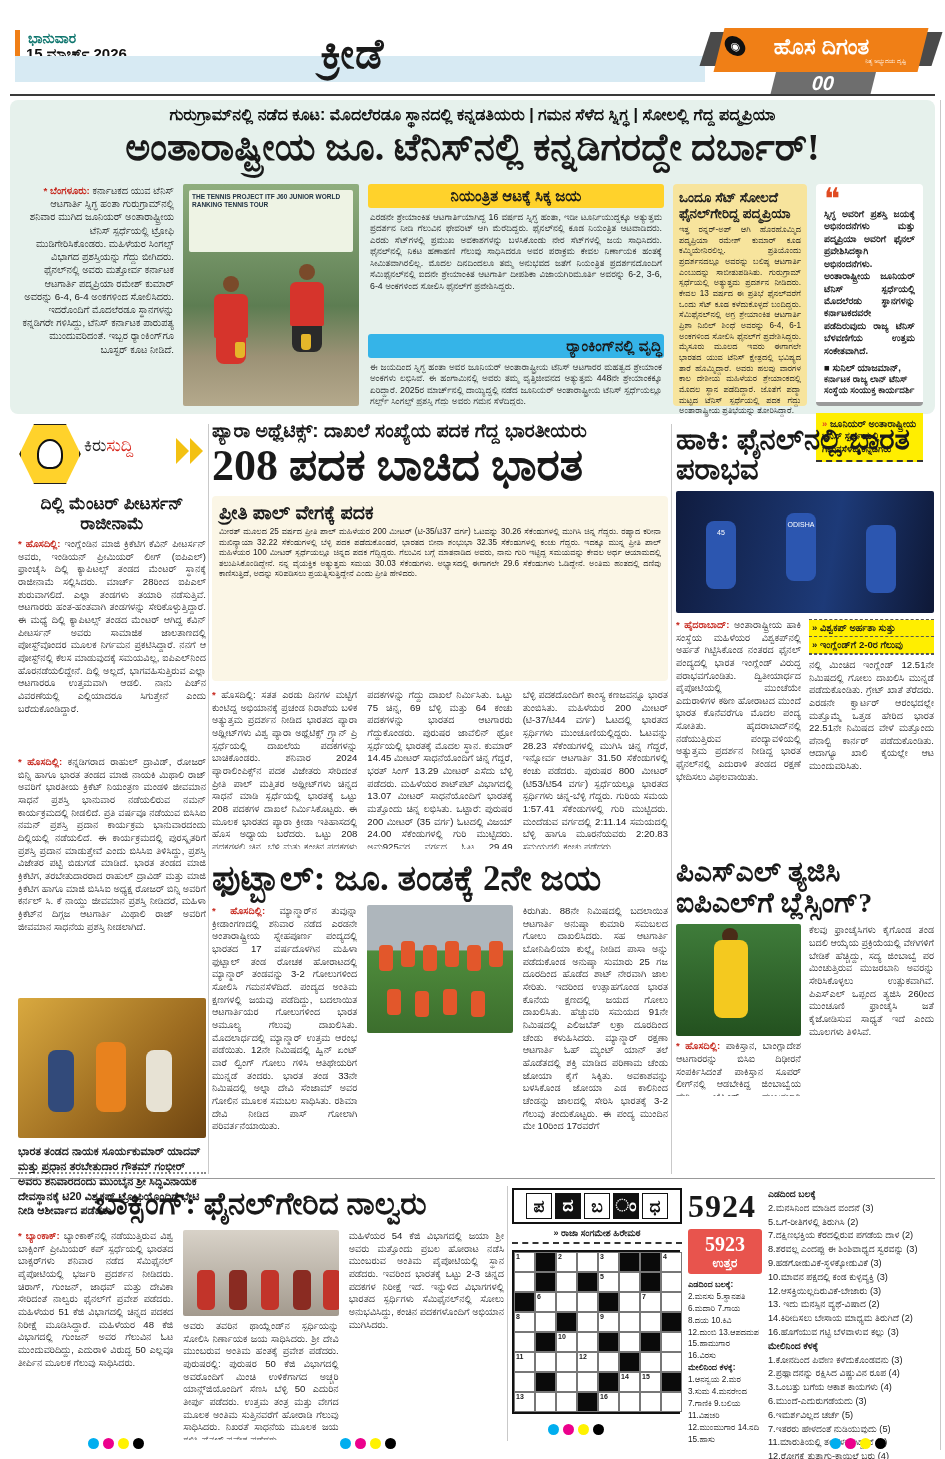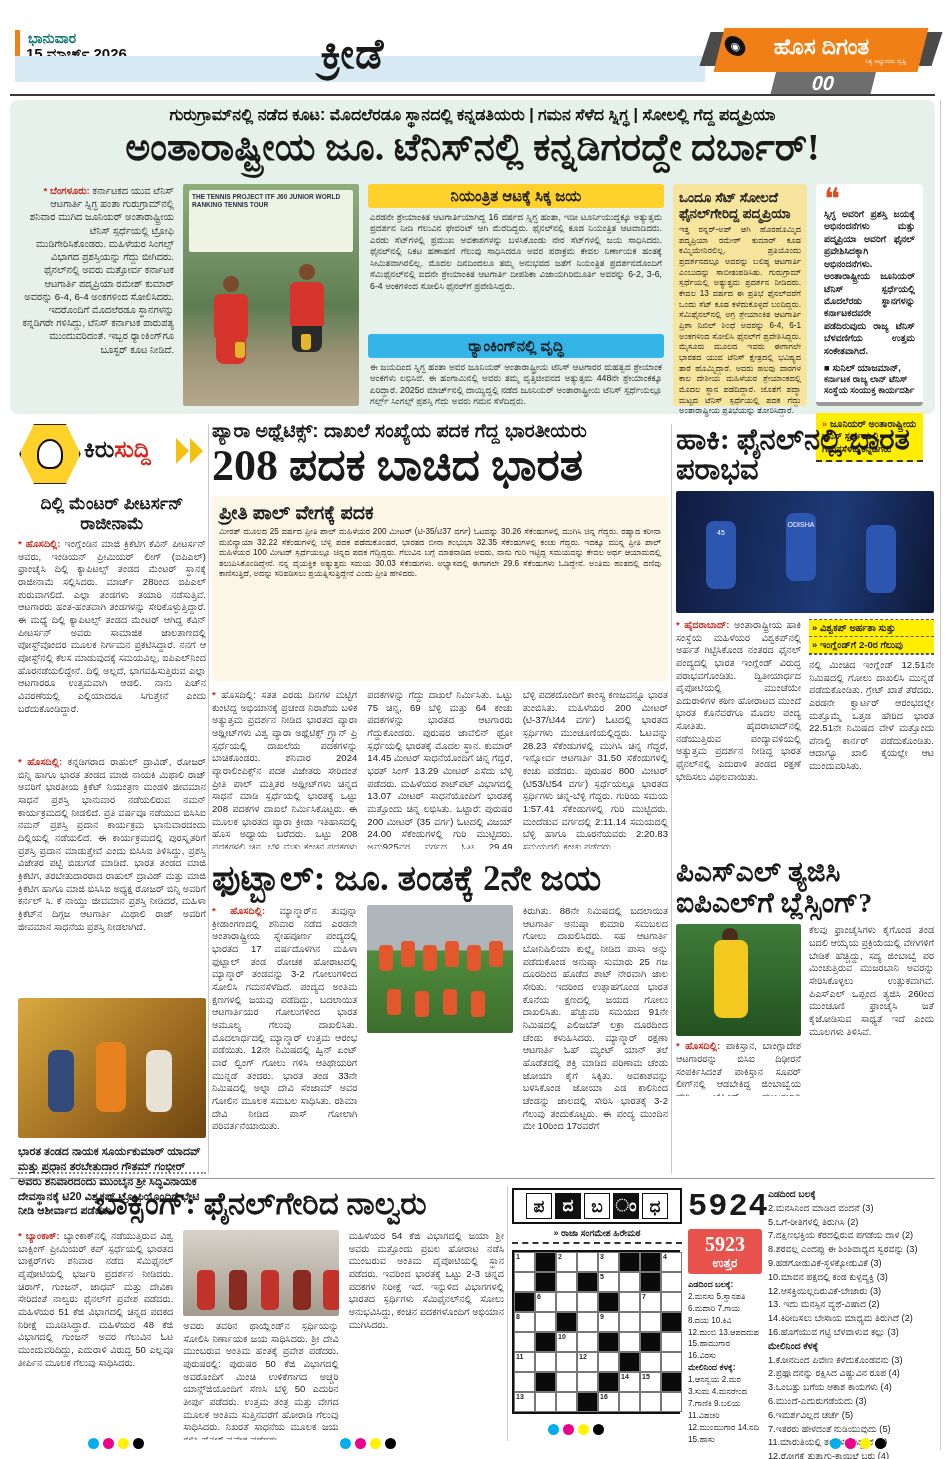--- a/index.html
+++ b/index.html
@@ -39,41 +39,41 @@
   .ph-tennis{width:176px;background:linear-gradient(#8fae7e 0%,#5d7d52 55%,#9c9276 78%,#b4a98c 100%);}
   .ph-tennis .banner{position:absolute;left:6px;top:6px;right:6px;height:56px;background:#eef3e4;border-radius:2px;
                      font-size:6.5px;font-weight:bold;color:#234;padding:3px;line-height:1.25;}
   .person{position:absolute;width:40px;}
   .person .head{width:16px;height:16px;border-radius:50%;background:#7a4a2a;margin:0 auto;}
   .person .torso{width:34px;height:44px;background:#d6342c;border-radius:6px 6px 2px 2px;margin:2px auto 0;}
   .person .skirt{width:30px;height:26px;background:#2a2a2a;margin:0 auto;border-radius:0 0 8px 8px;}
   .trophy{position:absolute;width:10px;height:16px;background:#e5b62a;border-radius:2px 2px 4px 4px;}
   .midcol{width:296px;display:flex;flex-direction:column;}
   .boxhead{background:#ffd22b;text-align:center;font-size:15px;font-weight:bold;padding:3px 2px;border-radius:3px;}
-  .boxhead.blue{background:#35b4e8;}
+  .boxhead.blue{background:#35b4e8;text-align:right;}
   .boxbody{font-size:8.8px;line-height:1.3;text-align:justify;padding:4px 2px;overflow:hidden;}
   .box3{width:122px;background:#f7e49d;border-radius:4px;padding:6px 6px;}
   .box3 .t{font-size:13.5px;font-weight:bold;line-height:1.15;margin-bottom:4px;}
   .box3 .b{font-size:8.2px;line-height:1.3;text-align:justify;overflow:hidden;height:215px;}
   .rightcol{flex:1;display:flex;flex-direction:column;gap:7px;}
   .quote{background:#fff;border-radius:4px;border-bottom:4px solid #9a9a9a;padding:6px 8px;position:relative;flex:1;}
   .qmark{color:#e04b22;font-size:30px;line-height:0.6;font-family:"Liberation Serif",serif;}
   .qtext{font-size:9.2px;font-weight:bold;line-height:1.35;text-align:justify;}
   .qname{font-size:9.5px;font-weight:bold;margin-top:5px;}
   .qrole{font-size:8.8px;font-weight:bold;color:#222;}
   .note{background:#ffee00;padding:5px 6px;font-size:9.5px;font-weight:bold;line-height:1.3;
         border-bottom:2px dashed #333;}
   .rarr{color:#e04b22;font-weight:bold;}
   
   .briefs{left:18px;top:420px;width:188px;height:752px;border-bottom:2px dotted #888;}
   .badge{position:relative;height:66px;}
   .hex{position:absolute;left:0;top:2px;width:58px;height:58px;background:#ffd22b;border:3px solid #222;
        clip-path:polygon(25% 3%,75% 3%,98% 50%,75% 97%,25% 97%,2% 50%);}
   .hex .hand{position:absolute;left:16px;top:14px;width:22px;height:26px;background:#fff;border-radius:50% 50% 40% 40%;border:2px solid #111;}
-  .badge-word{position:absolute;left:66px;top:16px;font-size:23px;font-weight:bold;}
+  .badge-word{position:absolute;left:66px;top:16px;font-size:17px;font-weight:normal;}
   .badge-word .red{color:#d8271c;}
   .chev{position:absolute;top:18px;width:0;height:0;border-top:13px solid transparent;border-bottom:13px solid transparent;}
   .chev.c1{left:158px;border-left:13px solid #f3c112;}
   .chev.c2{left:172px;border-left:13px solid #f3c112;}
   .brief-h{font-size:17px;font-weight:bold;text-align:center;line-height:1.15;margin:8px 0 5px;}
   .ph-temple{width:188px;height:140px;background:linear-gradient(135deg,#d9a93f,#9c6b20 60%,#6e4512);}
   .ph-temple .fig{position:absolute;left:78px;top:44px;width:30px;height:70px;background:#e8821e;border-radius:8px;}
   .ph-temple .fig2{position:absolute;left:30px;top:52px;width:26px;height:62px;background:#324a7a;border-radius:8px;}
   .ph-temple .fig3{position:absolute;left:128px;top:52px;width:26px;height:62px;background:#e7e2d4;border-radius:8px;}
   .brief-cap{font-size:11px;font-weight:bold;line-height:1.35;margin-top:6px;}
@@ -131,21 +131,21 @@
   .cw-tile{width:26px;height:26px;font-size:17px;font-weight:bold;text-align:center;line-height:26px;
            font-family:"Liberation Serif",serif;}
   .cw-tile.dark{background:#111;color:#fff;}
   .cw-tile.light{background:#fff;color:#111;border:1px solid #111;box-sizing:border-box;}
   .cw-by{font-size:9px;font-weight:bold;text-align:center;margin-top:4px;border-bottom:2px dashed #333;padding-bottom:3px;}
   .cw-grid{display:grid;grid-template-columns:repeat(8,21px);margin-top:6px;border:2px solid #111;width:168px;box-sizing:border-box;}
   .cw-cell{width:21px;height:20px;border:0.5px solid #777;background:#fff;position:relative;box-sizing:border-box;}
   .cw-cell.black{background:#0a0a0a;}
   .cw-num{position:absolute;left:1px;top:0;font-size:7px;font-weight:bold;}
   .ans{left:688px;top:1188px;width:74px;}
-  .ans-num{font-size:32px;font-weight:bold;font-family:Liberation Mono, monospace;letter-spacing:1px;}
+  .ans-num{font-size:32px;font-weight:bold;font-family:Liberation Serif, serif;letter-spacing:1px;}
   .ans-box{background:#e8544d;color:#fff;text-align:center;border-radius:3px;padding:4px 2px;margin-top:4px;}
   .ans-box .n{font-size:20px;font-weight:bold;font-family:"Liberation Serif",serif;}
   .ans-box .w{font-size:12px;font-weight:bold;}
   .ans-list{font-size:8.2px;line-height:1.45;margin-top:5px;}
   .ans-list .lbl{font-weight:bold;}
   .clues{left:768px;top:1188px;width:167px;font-size:9.2px;line-height:1.5;}
   .clues .lbl{font-weight:bold;}
   .cmyk{position:absolute;display:flex;gap:4px;}
   .cmyk span{width:11px;height:11px;border-radius:50%;display:inline-block;}
   .vline{position:absolute;width:1px;background:#c9c9c9;}

